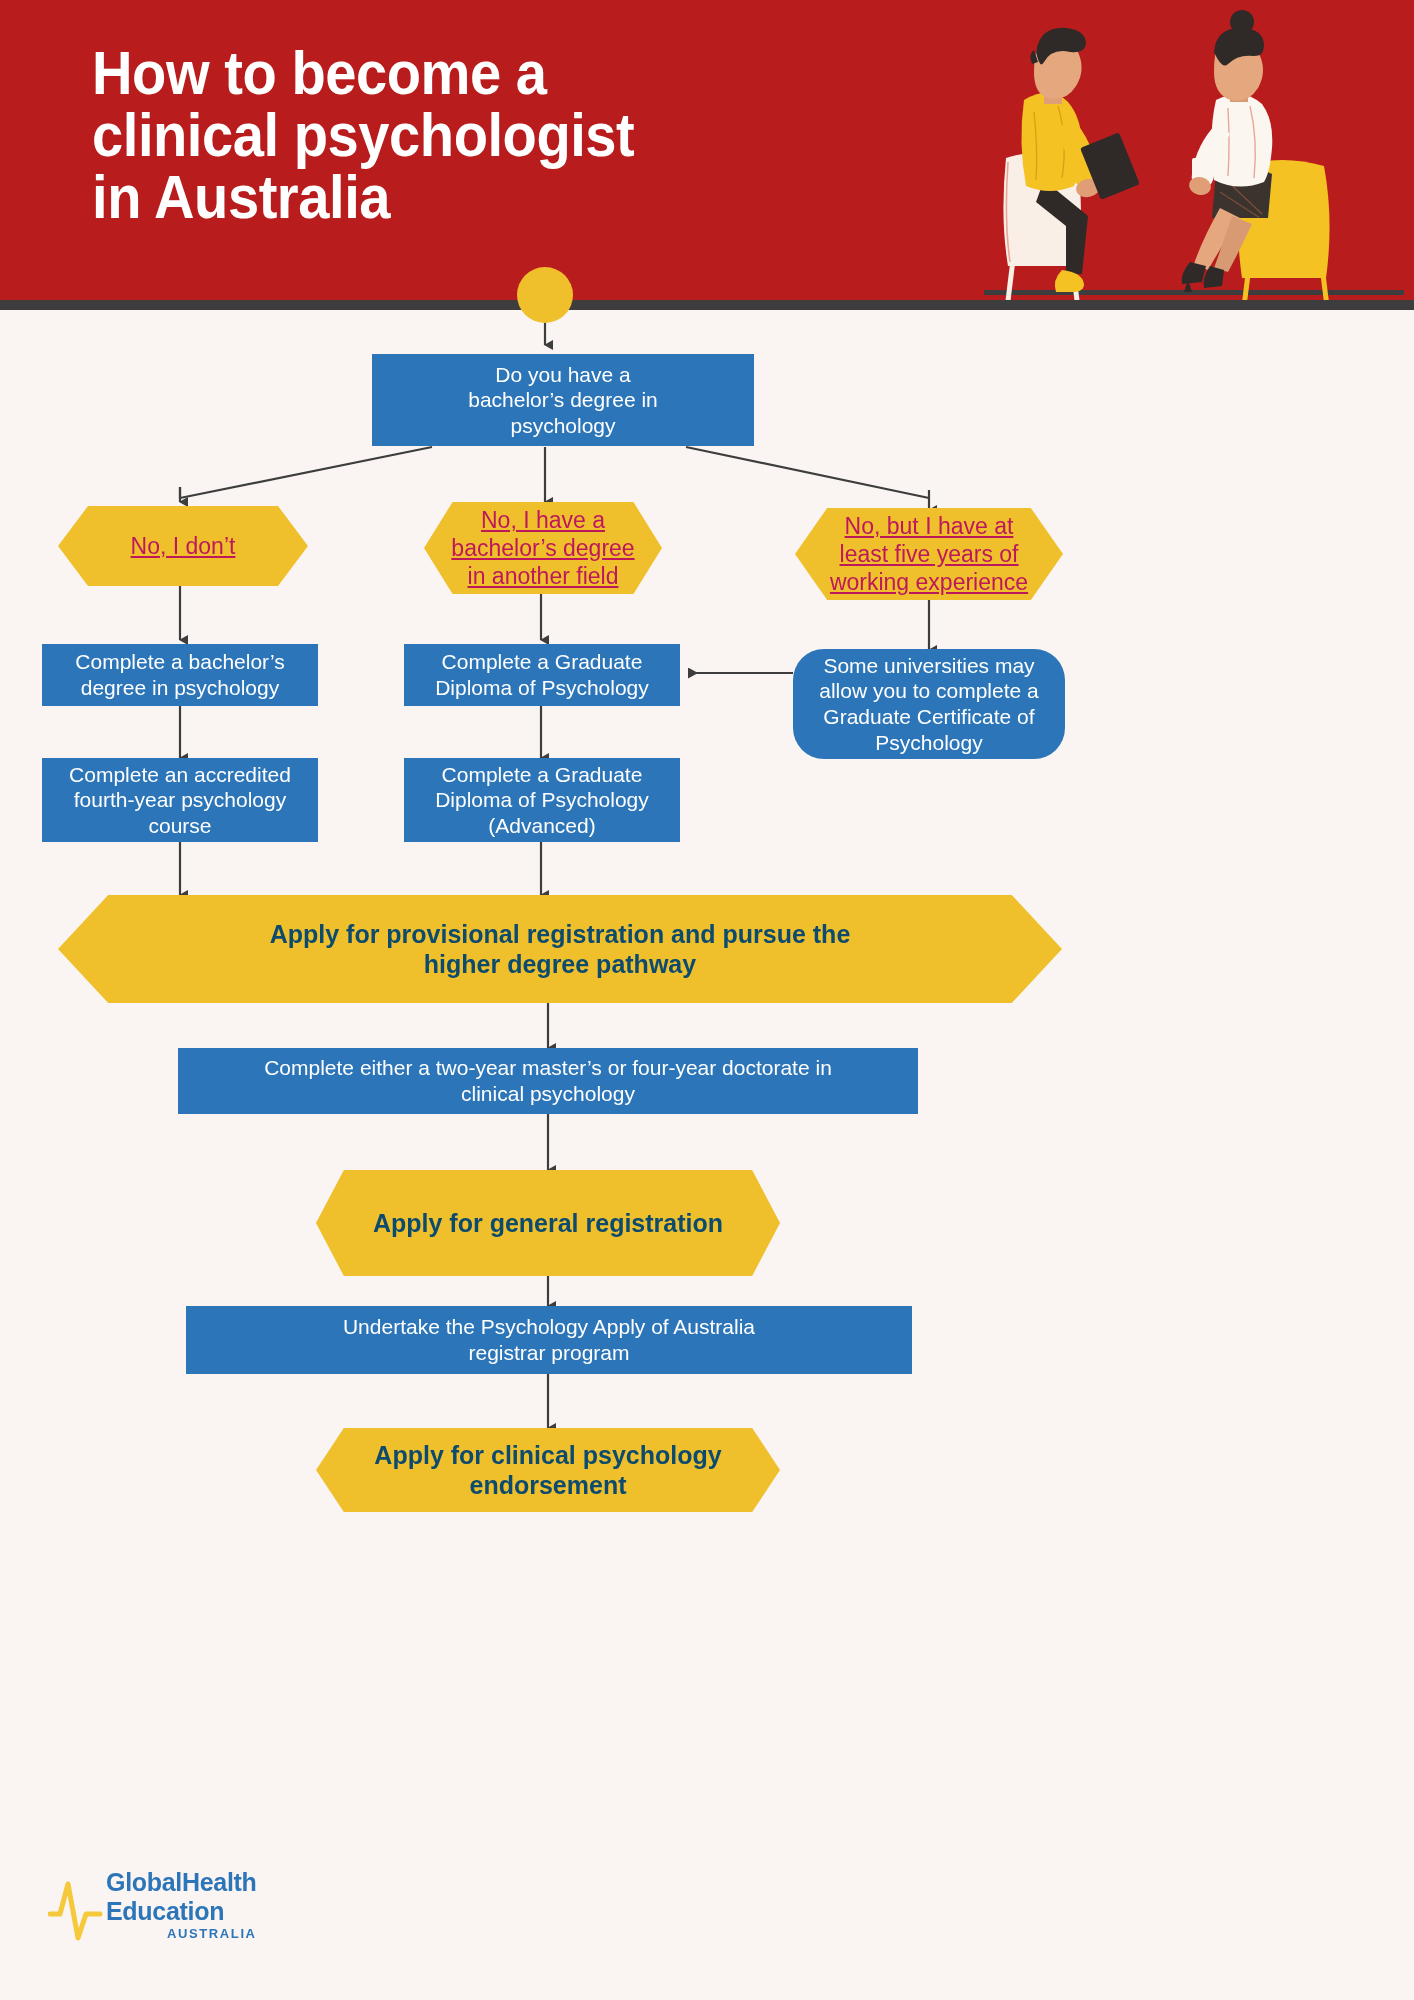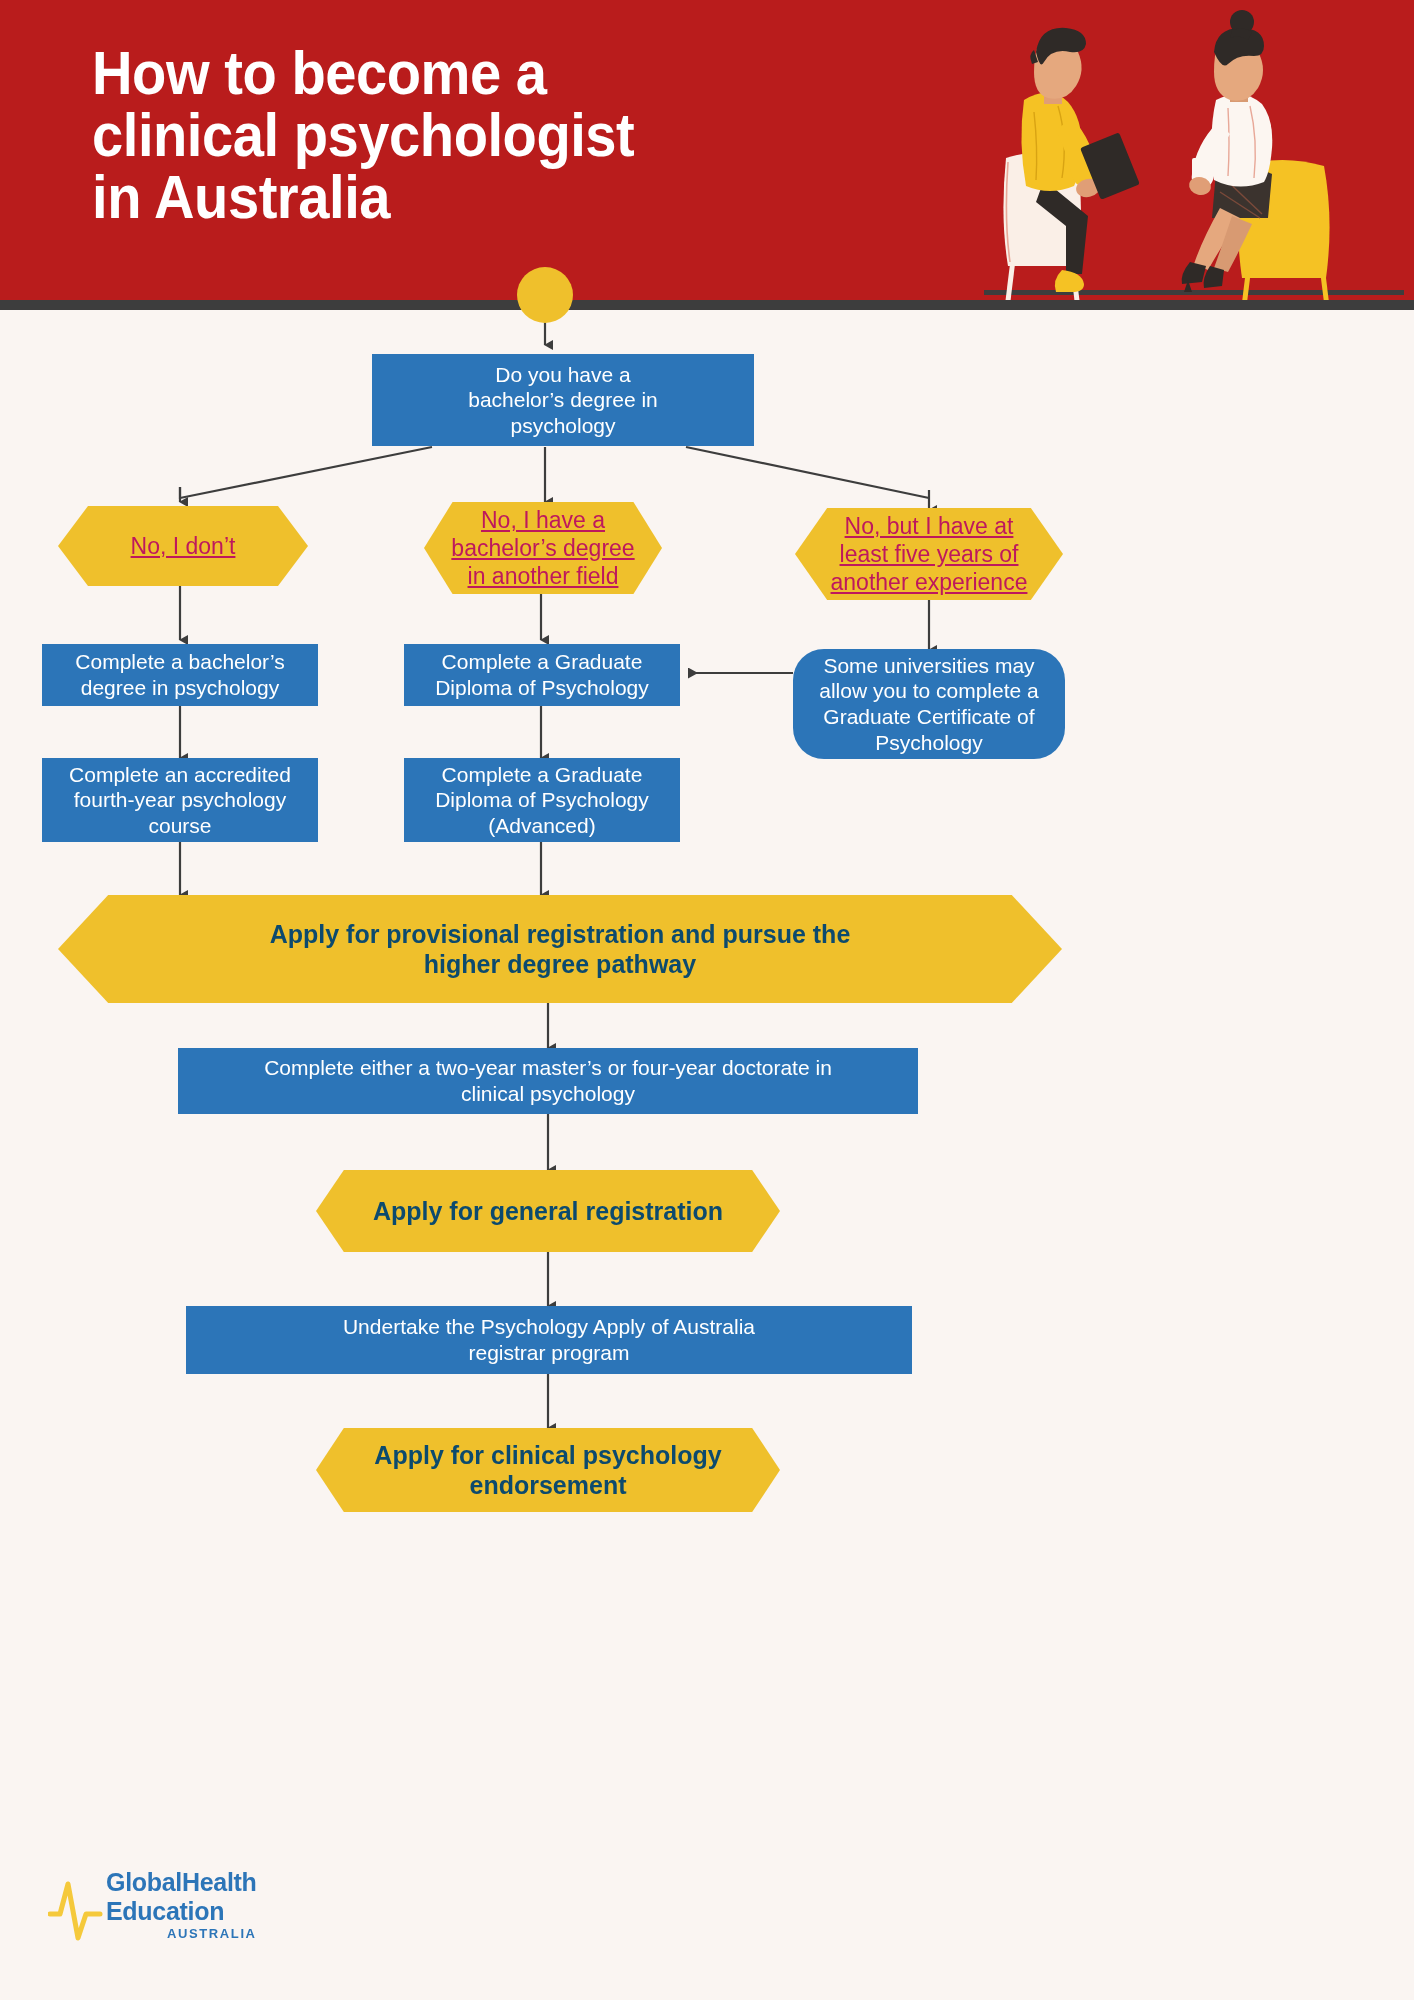--- a/index.html
+++ b/index.html
@@ -215,21 +215,21 @@
     <span>No, I don’t</span>
   </div>
   <div class="node hex" style="left:424px; top:502px; width:238px; height:92px;">
     <span>No, I have a
 bachelor’s degree
 in another field</span>
   </div>
   <div class="node hex" style="left:795px; top:508px; width:268px; height:92px;">
     <span>No, but I have at
 least five years of
-another experience</span>
+working experience</span>
   </div>
 
   <div class="node box" style="left:42px; top:644px; width:276px; height:62px;">
     <span>Complete a bachelor’s
 degree in psychology</span>
   </div>
   <div class="node box" style="left:42px; top:758px; width:276px; height:84px;">
     <span>Complete an accredited
 fourth-year psychology
 course</span>
@@ -255,21 +255,21 @@
   <div class="node banner banner-wide" style="left:58px; top:895px; width:1004px; height:108px;">
     <span>Apply for provisional registration and pursue the
 higher degree pathway</span>
   </div>
 
   <div class="node box" style="left:178px; top:1048px; width:740px; height:66px;">
     <span>Complete either a two-year master’s or four-year doctorate in
 clinical psychology</span>
   </div>
 
-  <div class="node banner" style="left:316px; top:1170px; width:464px; height:82px;">
+  <div class="node banner" style="left:316px; top:1170px; width:464px; height:106px;">
     <span>Apply for general registration</span>
   </div>
 
   <div class="node box" style="left:186px; top:1306px; width:726px; height:68px;">
     <span>Undertake the Psychology Apply of Australia
 registrar program</span>
   </div>
 
   <div class="node banner" style="left:316px; top:1428px; width:464px; height:84px;">
     <span>Apply for clinical psychology

